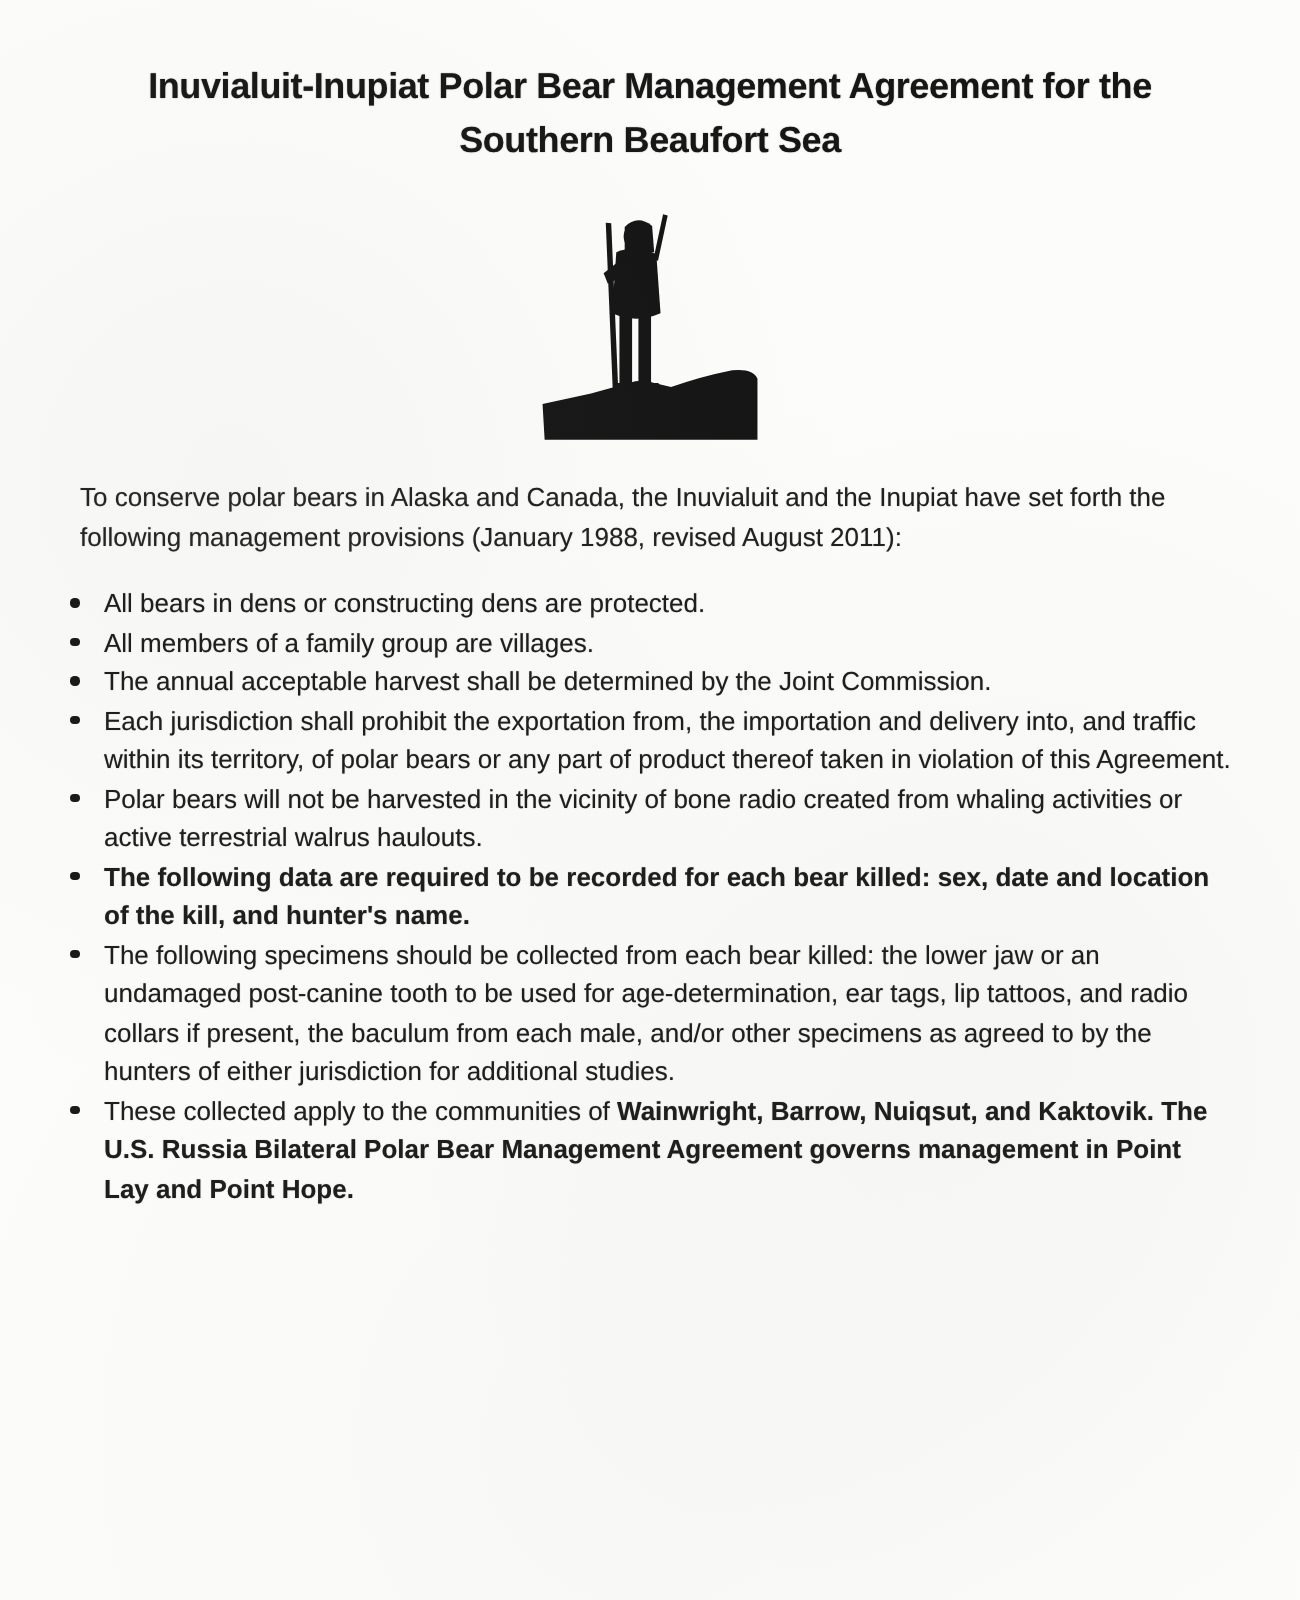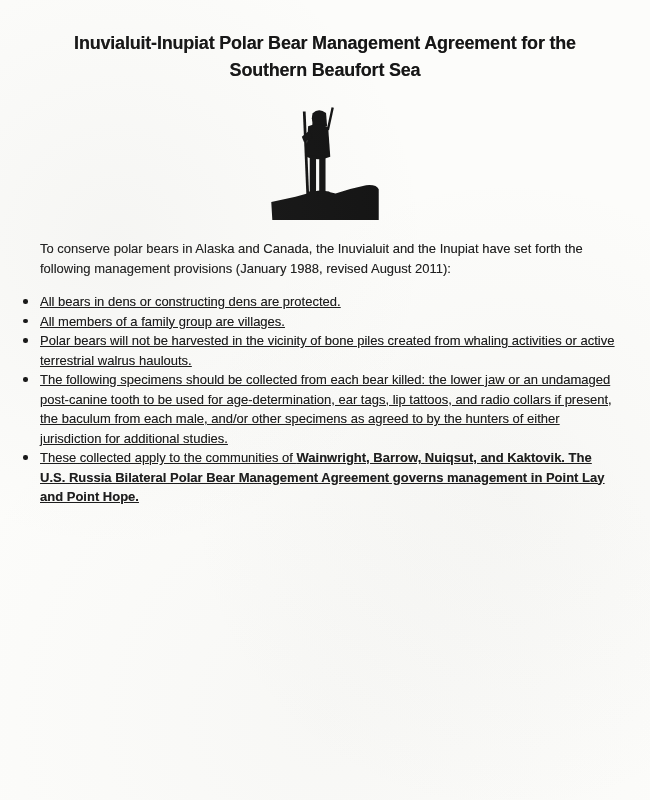--- a/index.html
+++ b/index.html
@@ -43,23 +43,22 @@
   }
   .figure-wrap svg { display: block; }
   .intro {
     margin: 17px 40px 0;
     font-size: 13px;
     line-height: 20px;
     text-shadow: 0 0 0.5px rgba(30,30,30,0.45);
   }
   ul.provisions {
     list-style: none;
-    margin: 13px 34px 0 40px;
+    margin: 13px 34px 0 52px;
     padding: 0;
-    text-decoration: underline;
   }
   ul.provisions li {
     position: relative;
     font-size: 13px;
     line-height: 19.5px;
     text-shadow: 0 0 0.5px rgba(30,30,30,0.45);
   }
   ul.provisions li::before {
     content: "";
     position: absolute;
@@ -106,16 +105,19 @@
       <rect x="54" y="83" width="10.5" height="4.5" rx="1"></rect>
     </g>
   </svg>
 </div>
 
 <p class="intro">To conserve polar bears in Alaska and Canada, the Inuvialuit and the Inupiat have set forth the following management provisions (January 1988, revised August 2011):</p>
 
 <ul class="provisions">
   <li><span class="seg-reg">All bears in dens or constructing dens are protected.</span><span class="seg-bold"></span></li>
   <li><span class="seg-reg">All members of a family group are villages.</span><span class="seg-bold"></span></li>
-  <li><span class="seg-reg">Polar bears will not be harvested in the vicinity of bone piles created from whaling activities or active terrestrial walrus haulouts.</span><span class="seg-bold"></span></li>
+  <li><span class="seg-reg">The annual acceptable harvest shall be determined by the Joint Commission.</span><span class="seg-bold"></span></li>
+  <li><span class="seg-reg">Each jurisdiction shall prohibit the exportation from, the importation and delivery into, and traffic within its territory, of polar bears or any part of product thereof taken in violation of this Agreement.</span><span class="seg-bold"></span></li>
+  <li><span class="seg-reg">Polar bears will not be harvested in the vicinity of bone radio created from whaling activities or active terrestrial walrus haulouts.</span><span class="seg-bold"></span></li>
+  <li><span class="seg-reg"></span><span class="seg-bold">The following data are required to be recorded for each bear killed: sex, date and location of the kill, and hunter's name.</span></li>
   <li><span class="seg-reg">The following specimens should be collected from each bear killed: the lower jaw or an undamaged post-canine tooth to be used for age-determination, ear tags, lip tattoos, and radio collars if present, the baculum from each male, and/or other specimens as agreed to by the hunters of either jurisdiction for additional studies.</span><span class="seg-bold"></span></li>
   <li><span class="seg-reg">These collected apply to the communities of </span><span class="seg-bold">Wainwright, Barrow, Nuiqsut, and Kaktovik. The U.S. Russia Bilateral Polar Bear Management Agreement governs management in Point Lay and Point Hope.</span></li>
 </ul>
 
 </body></html>

